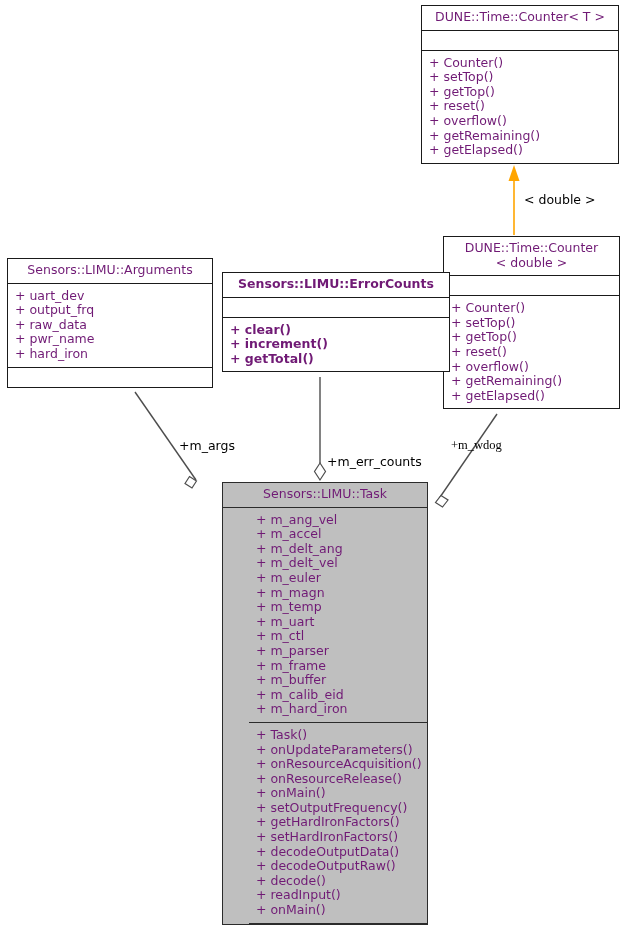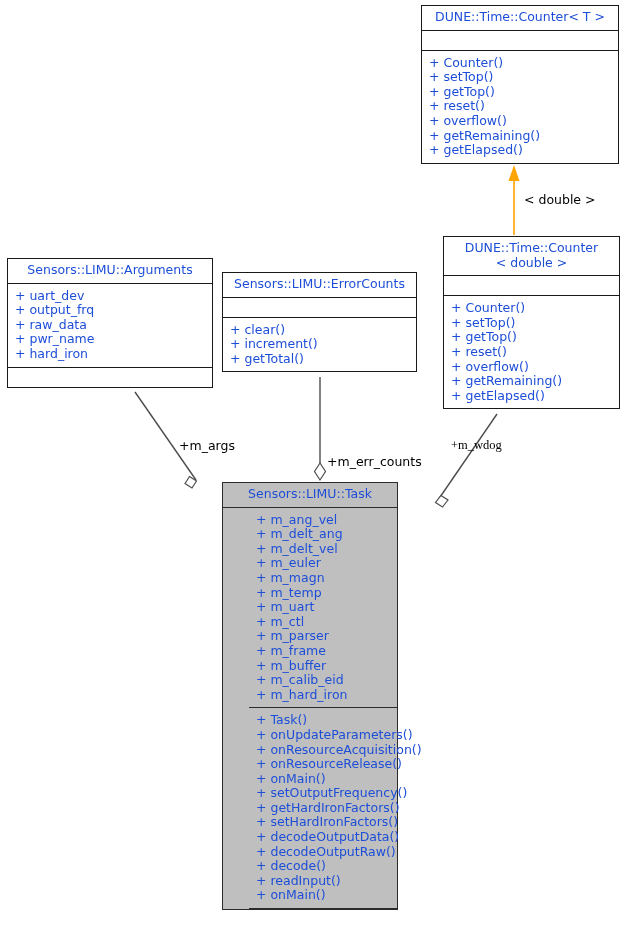--- a/index.html
+++ b/index.html
@@ -29,21 +29,21 @@
     height: 944px;
     pointer-events: none;
   }
 
   .uml-class {
     position: absolute;
     box-sizing: border-box;
     background: #ffffff;
     border: 1px solid #1a1a1a;
     font-size: 12.5px;
-    color: #1d4ed8;
+    color: #701a75;
     line-height: 14.6px;
   }
   .uml-class.filled {
     background: #bfbfbf;
     border: 1px solid #2b2b2b;
   }
 
   .cls-title {
     text-align: center;
     padding: 4px 6px 5px 6px;
@@ -78,22 +78,22 @@
     position: absolute;
     font-size: 12.5px;
     color: #000000;
     white-space: nowrap;
   }
 
   
   #class-counter-t      { left: 421px; top: 5px;   width: 198px; }
   #class-counter-double { left: 443px; top: 236px; width: 177px; }
   #class-arguments      { left: 7px;   top: 258px; width: 206px; }
-  #class-errorcounts    { left: 222px; top: 272px; width: 195px; }
-  #class-task           { left: 222px; top: 482px; width: 176px; }
+  #class-errorcounts    { left: 222px; top: 272px; width: 228px; font-weight: bold; }
+  #class-task           { left: 222px; top: 482px; width: 206px; }
 </style>
 </head>
 <body>
 
 <div id="diagram-canvas">
 
   <svg id="edge-layer" viewBox="0 0 625 944" width="625" height="944">
 
     <g>
       <line x1="514" y1="235" x2="514" y2="180" stroke="#ffa500" stroke-width="1.6"></line>
@@ -172,20 +172,21 @@
       <div class="cls-row">+ clear()</div>
       <div class="cls-row">+ increment()</div>
       <div class="cls-row">+ getTotal()</div>
     </div>
   </div>
 
   <div class="uml-class filled" id="class-task">
     <div class="cls-title">Sensors::LIMU::Task</div>
     <div class="cls-section">
       <div class="cls-row">+ m_ang_vel</div>
+      <div class="cls-row">+ m_accel</div>
       <div class="cls-row">+ m_delt_ang</div>
       <div class="cls-row">+ m_delt_vel</div>
       <div class="cls-row">+ m_euler</div>
       <div class="cls-row">+ m_magn</div>
       <div class="cls-row">+ m_temp</div>
       <div class="cls-row">+ m_uart</div>
       <div class="cls-row">+ m_ctl</div>
       <div class="cls-row">+ m_parser</div>
       <div class="cls-row">+ m_frame</div>
       <div class="cls-row">+ m_buffer</div>

